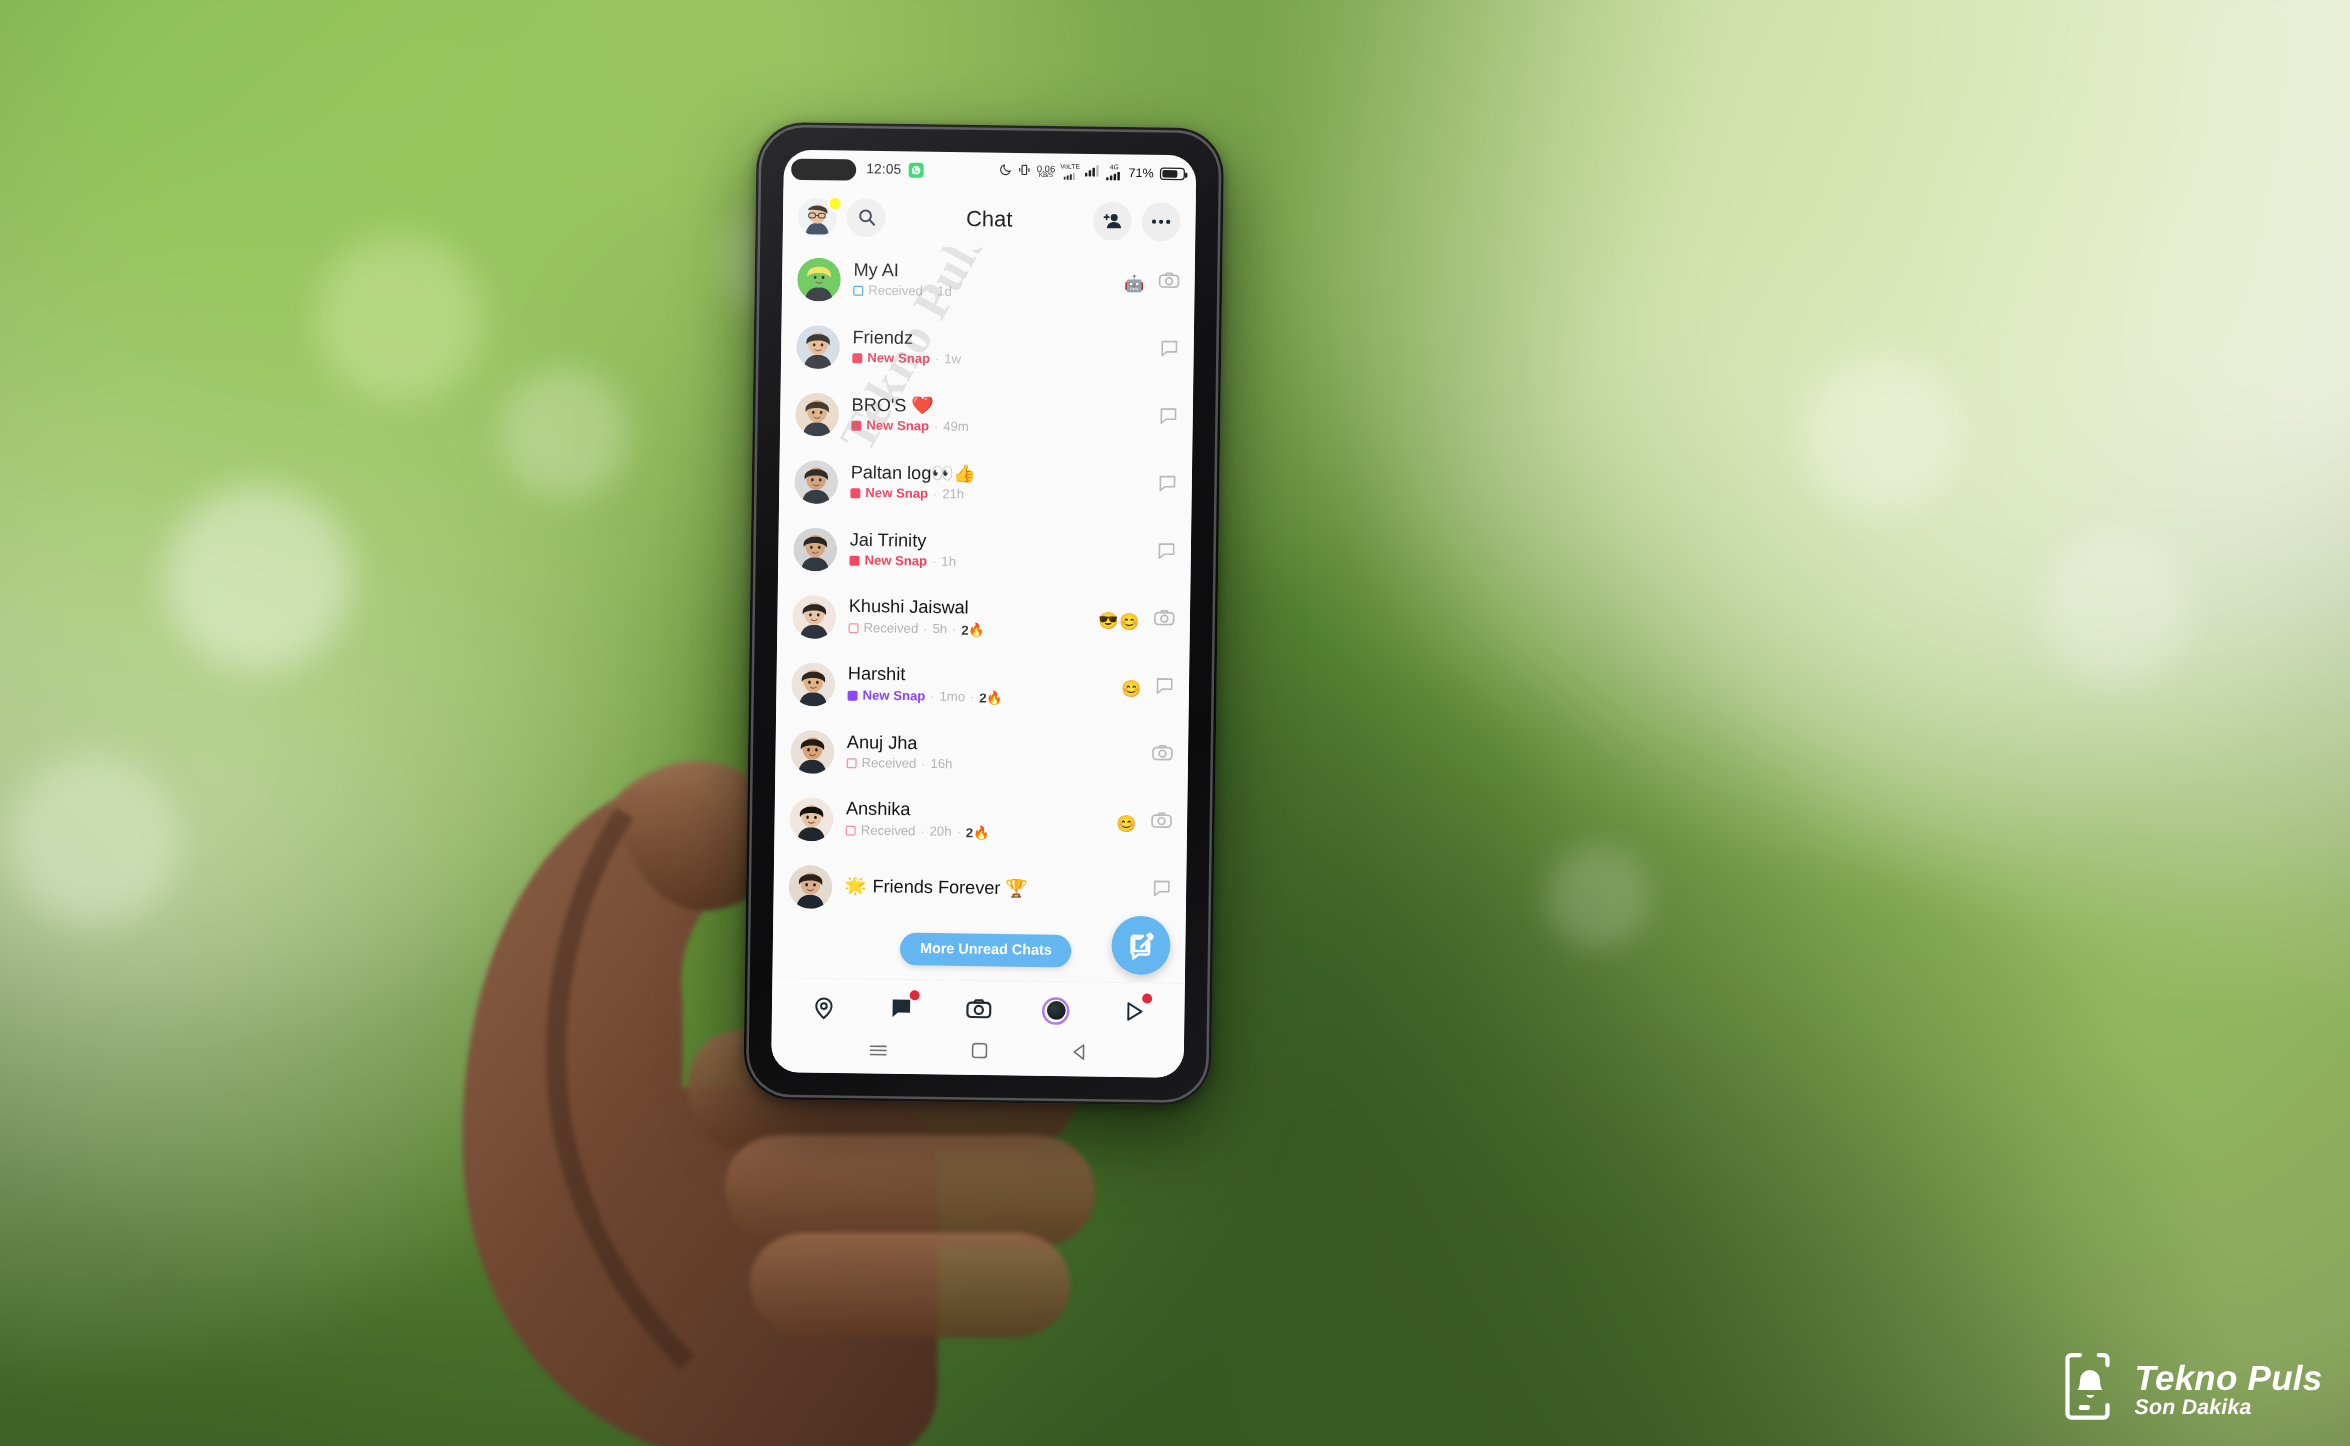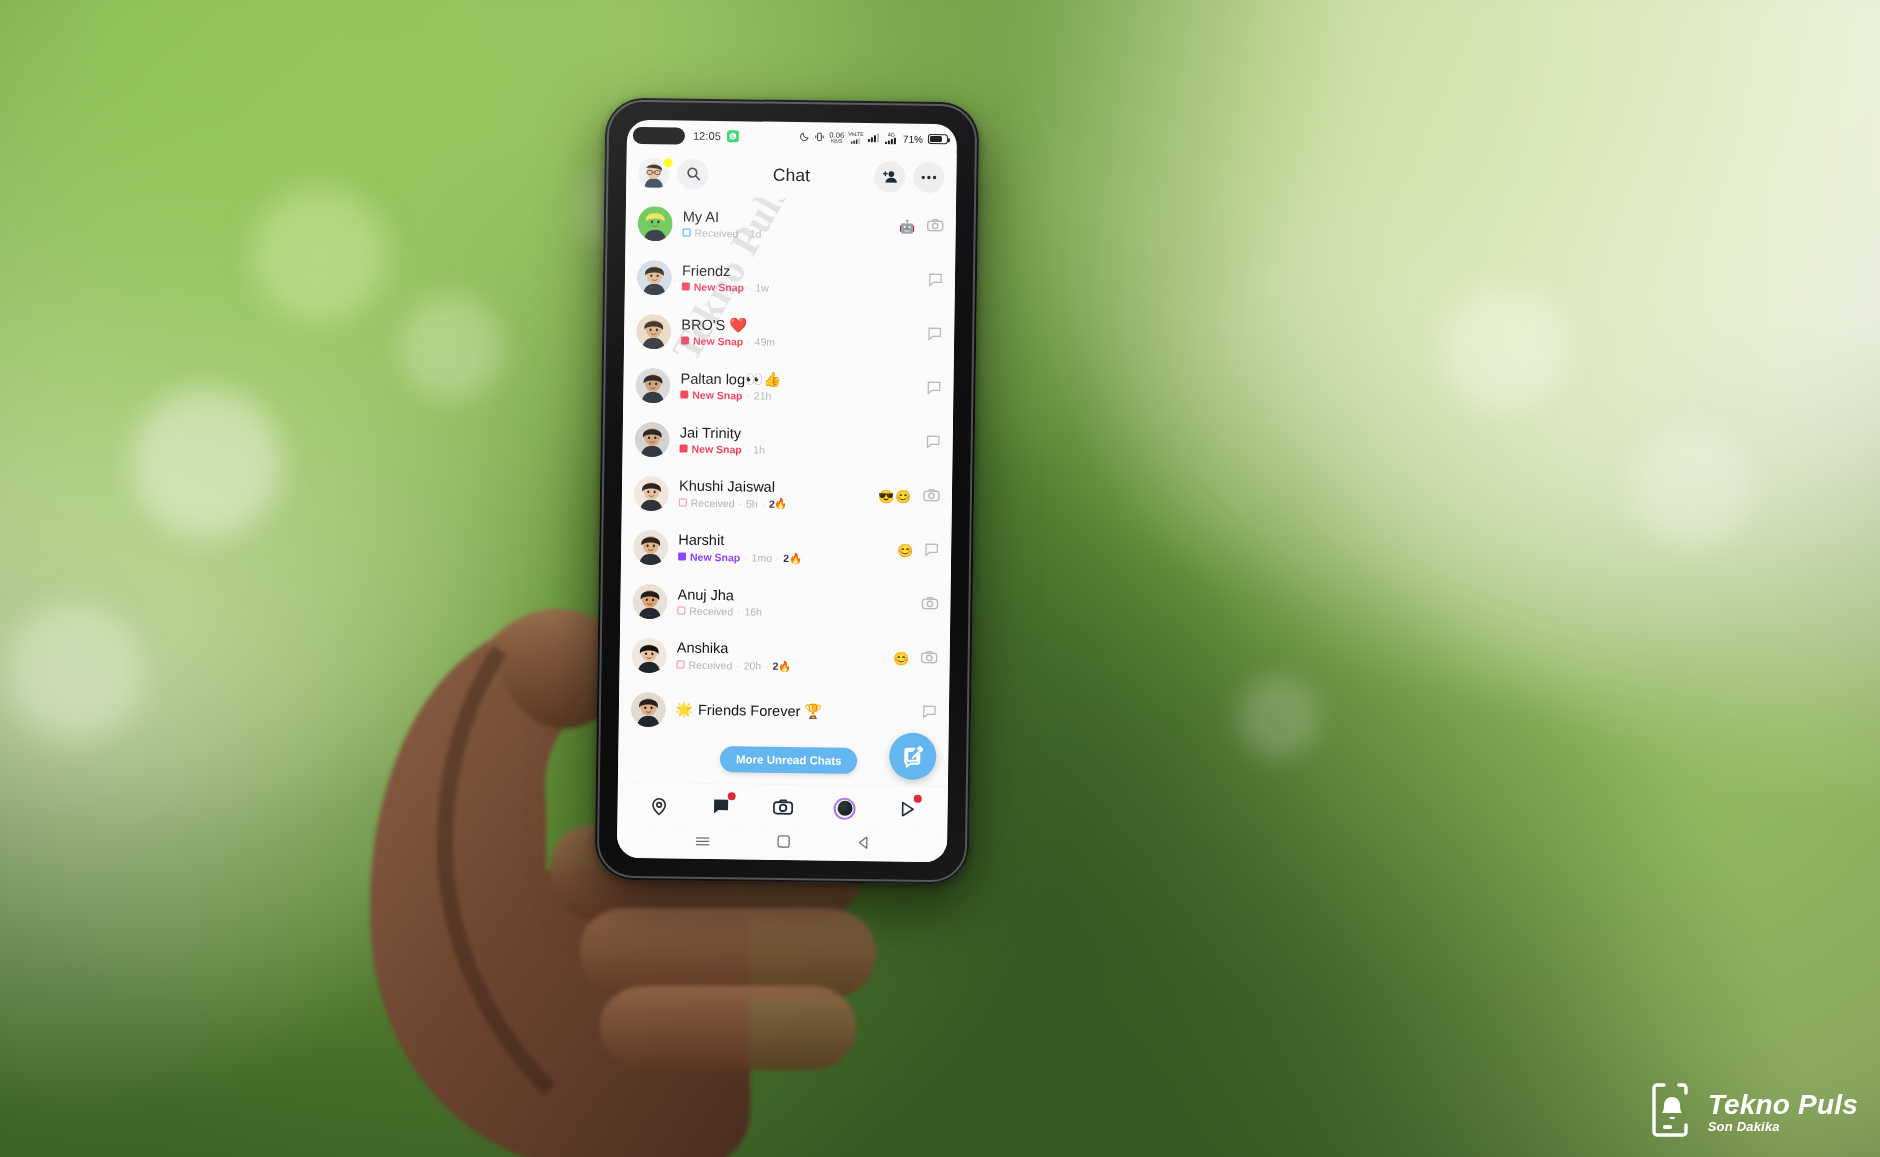--- a/index.html
+++ b/index.html
@@ -287,21 +287,21 @@
     position: absolute; right: 22px; bottom: 14px;
     display: flex; align-items: center; gap: 12px;
     z-index: 30;
   }
   .wm-txt { line-height: 1.05; }
   .wm-1 {
     font-size: 28px; font-weight: 700; color: #ffffff;
     letter-spacing: .2px; font-style: italic;
   }
   .wm-2 {
-    font-size: 13px; font-weight: 700; color: #ffffff;
+    font-size: 17px; font-weight: 700; color: #ffffff;
     letter-spacing: .2px; font-style: italic;
   }
 </style>
 </head>
 <body>
 
 <div id="bg"></div>
 <div id="bg-bokeh"></div>
 
 <div id="hand">

